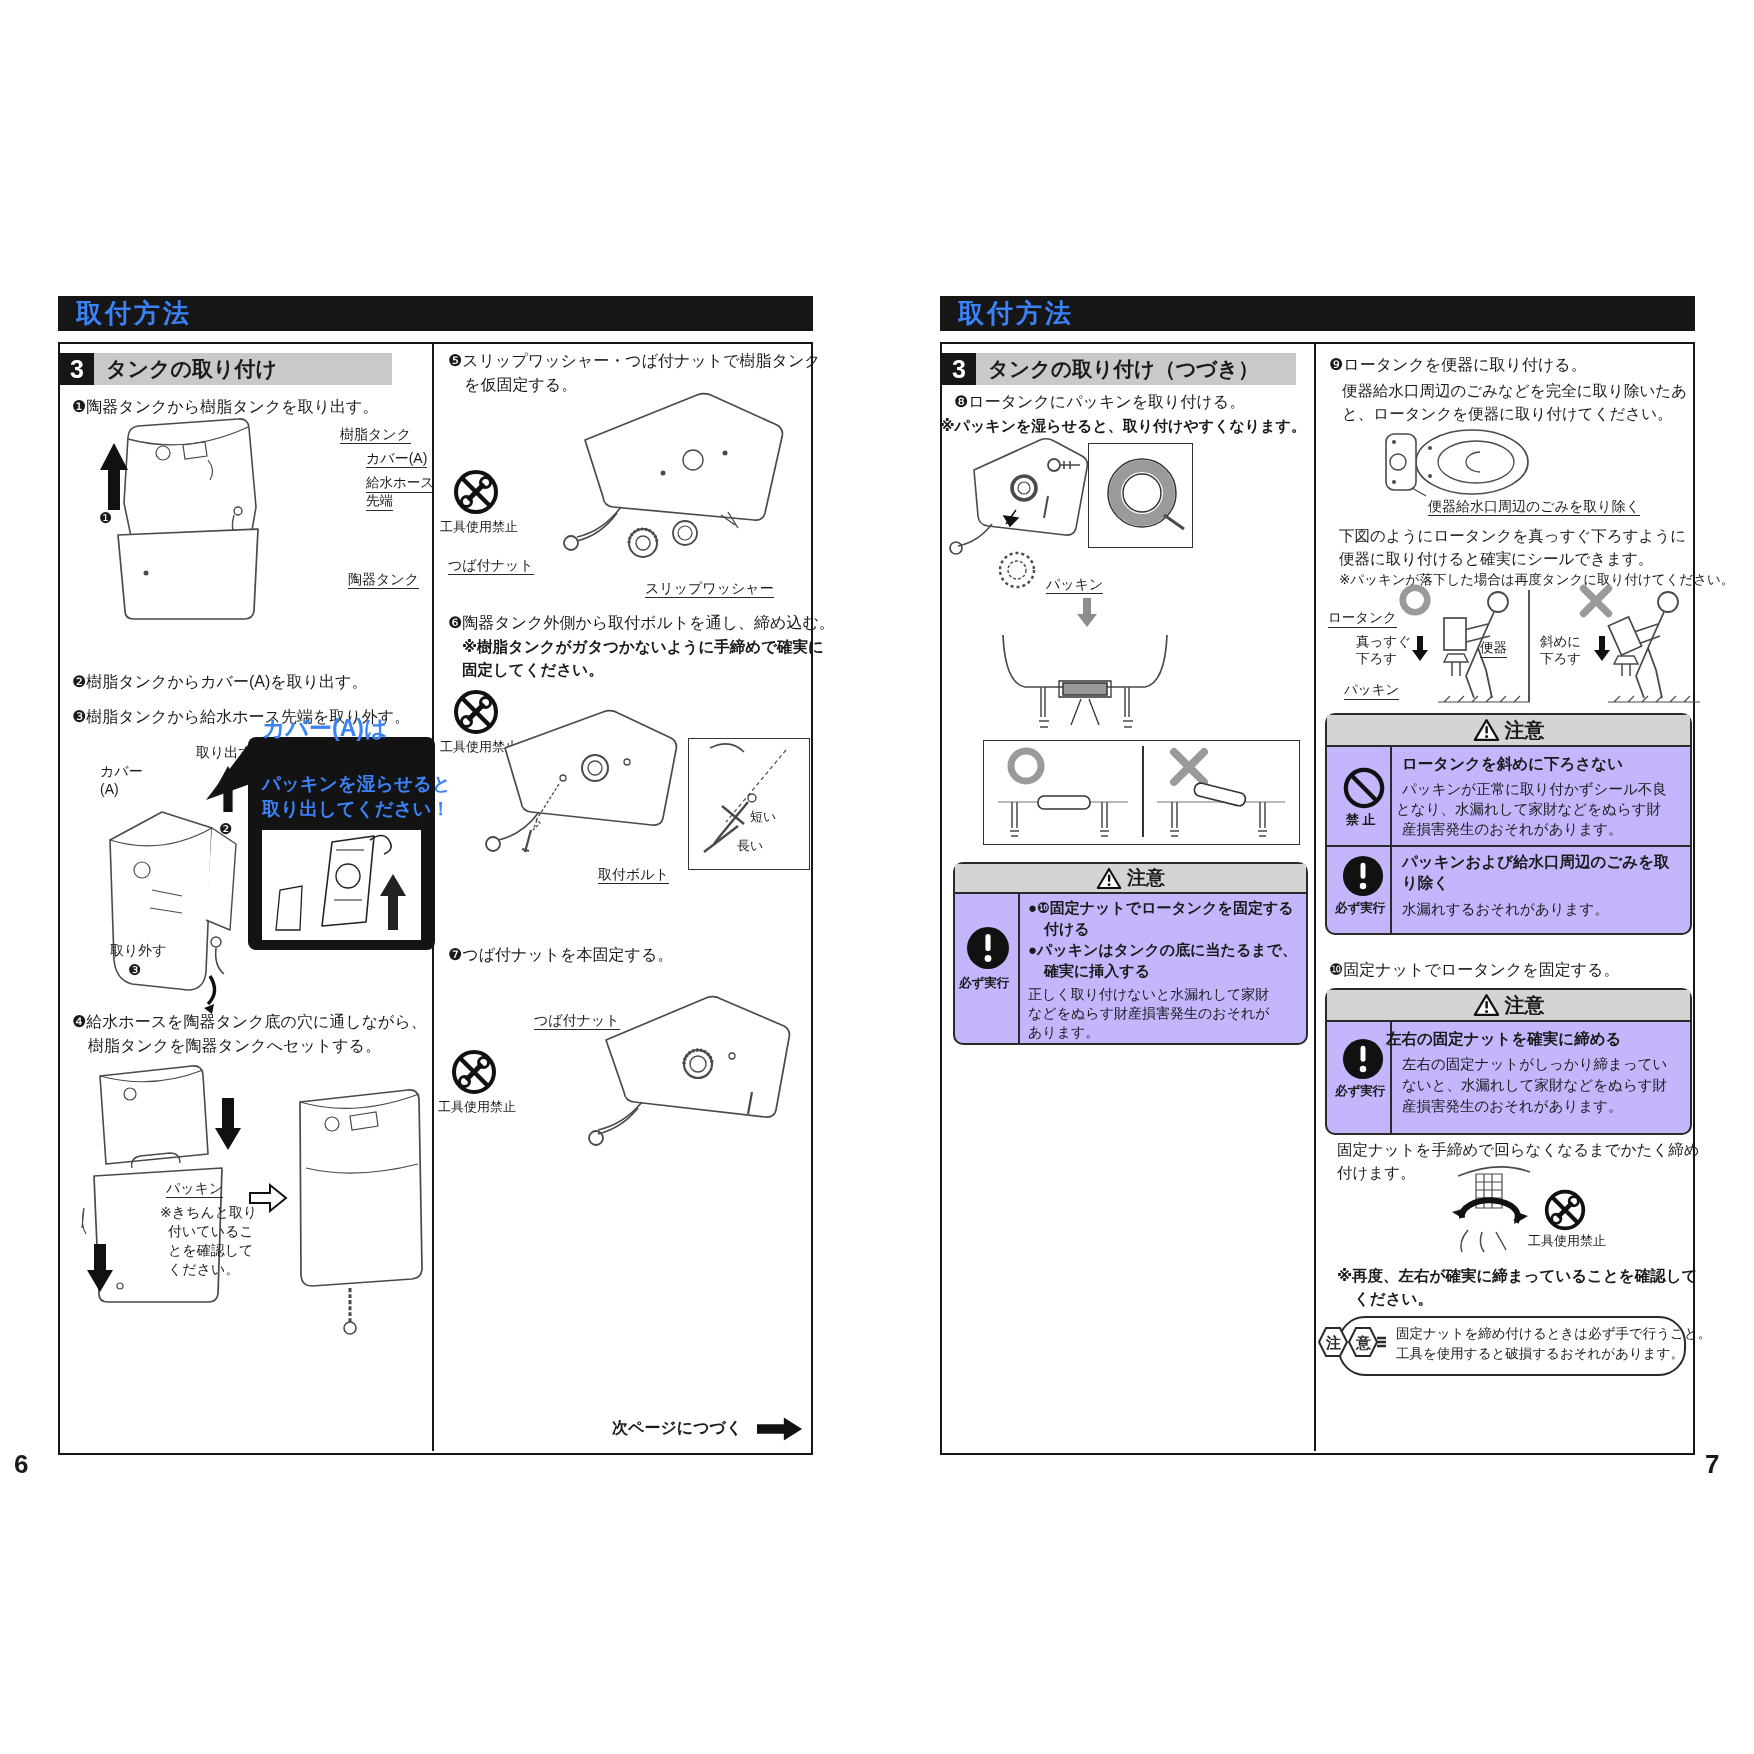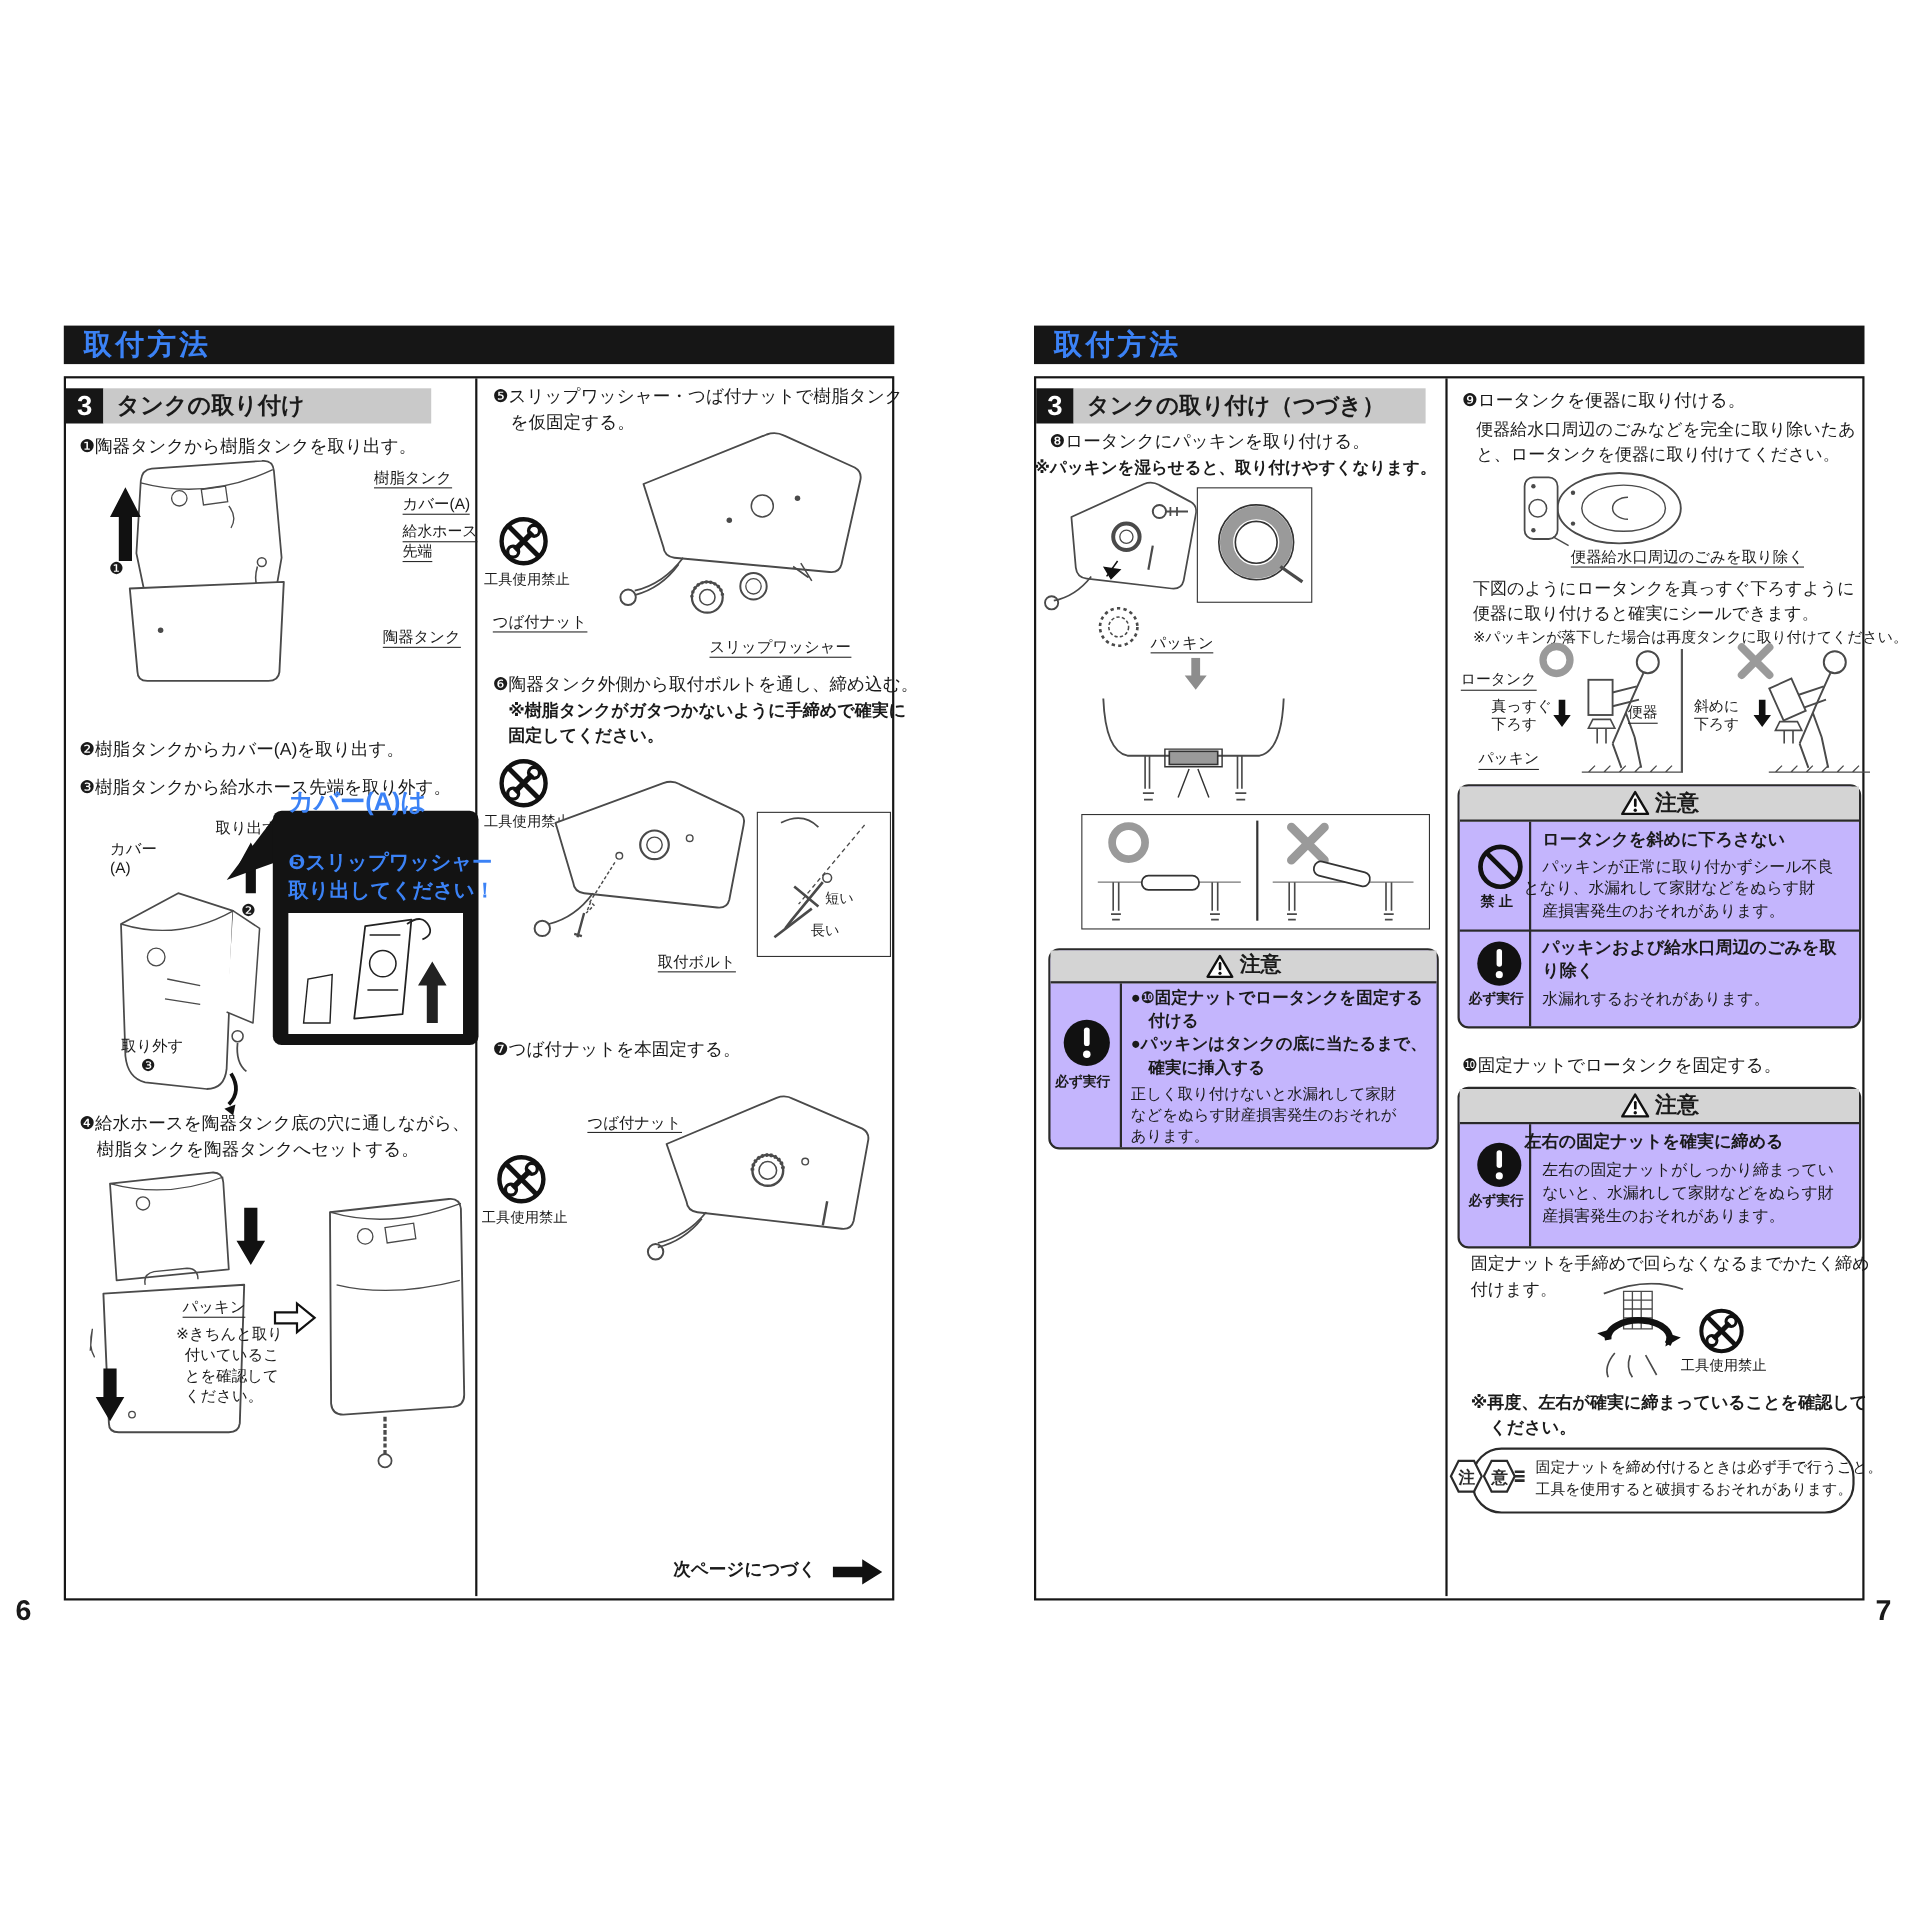--- a/index.html
+++ b/index.html
@@ -88,21 +88,21 @@
   </svg>
   <div class="t s135" style="left:376px;top:840px;">給水</div>
   <div class="t s135" style="left:376px;top:858px;">ホース</div>
   <div class="t s135" style="left:376px;top:876px;">先端</div>
 
   <svg class="abs" style="left:206px;top:742px;" width="44" height="60" viewBox="0 0 44 60">
     <polygon points="44,0 44,42 0,58" fill="#131313"></polygon>
   </svg>
   <div class="blk" style="left:248px;top:737px;width:187px;height:213px;"></div>
   <div class="t b w" style="left:262px;top:715px;font-size:23px;">カバー(A)は</div>
-  <div class="t b w" style="left:262px;top:773px;font-size:18.5px;">❺スリップワッシャー</div>
+  <div class="t b w" style="left:262px;top:773px;font-size:18.5px;">パッキンを湿らせると</div>
   <div class="t b w" style="left:262px;top:798px;font-size:18.5px;">取り出してください！</div>
   <svg class="abs" style="left:262px;top:830px;" width="159" height="110" viewBox="0 0 159 110">
     <rect x="0" y="0" width="159" height="110" fill="#fff"></rect>
     <path d="M60,96 L70,12 L112,6 L104,92 Z" fill="#fff" stroke="#222" stroke-width="1.6" stroke-linejoin="round"></path>
     <circle cx="86" cy="46" r="12" fill="none" stroke="#222" stroke-width="1.4"></circle>
     <path d="M74,20 h28 M72,70 h28" stroke="#222" stroke-width="1.2"></path>
     <path d="M108,10 q14,-10 20,2 q4,8 -6,12" fill="none" stroke="#222" stroke-width="1.6"></path>
     <path d="M14,100 L18,60 L40,56 L38,100 Z" fill="#fff" stroke="#222" stroke-width="1.3"></path>
     <path d="M126,100 L126,66 L118,66 L131,44 L144,66 L136,66 L136,100 Z" fill="#222"></path>
   </svg>
@@ -397,21 +397,21 @@
     </div>
     <div style="position:absolute;left:63px;top:32px;width:1.6px;bottom:0;background:#2a2a2a;"></div>
     <div style="position:absolute;left:0;top:130px;right:0;height:1.6px;background:#2a2a2a;"></div>
     <svg class="abs" style="left:16px;top:52px;" width="42" height="42" viewBox="0 0 44 44">
       <circle cx="22" cy="22" r="19" fill="none" stroke="#111" stroke-width="4.5"></circle>
       <path d="M9,9 L35,35" stroke="#111" stroke-width="4.5"></path>
     </svg>
     <div class="t b s13" style="left:19px;top:98px;">禁 止</div>
     <div class="t b" style="left:75px;top:40px;font-size:15.5px;">ロータンクを斜めに下ろさない</div>
     <div class="t s145" style="left:75px;top:66px;">パッキンが正常に取り付かずシール不良</div>
-    <div class="t s145" style="left:58px;top:86px;font-family:Liberation Mono, monospace;">となり、水漏れして家財などをぬらす財</div>
+    <div class="t s145" style="left:69px;top:86px;">となり、水漏れして家財などをぬらす財</div>
     <div class="t s145" style="left:75px;top:106px;">産損害発生のおそれがあります。</div>
     <svg class="abs" style="left:15px;top:140px;" width="42" height="42" viewBox="0 0 44 44">
       <circle cx="22" cy="22" r="21" fill="#111"></circle>
       <rect x="19.4" y="8" width="5.2" height="17" rx="2.6" fill="#fff"></rect>
       <circle cx="22" cy="32.5" r="3.4" fill="#fff"></circle>
     </svg>
     <div class="t b" style="left:8px;top:186px;font-size:12.5px;">必ず実行</div>
     <div class="t b" style="left:75px;top:138px;font-size:15.5px;">パッキンおよび給水口周辺のごみを取</div>
     <div class="t b" style="left:75px;top:159px;font-size:15.5px;">り除く</div>
     <div class="t s145" style="left:75px;top:186px;">水漏れするおそれがあります。</div>

